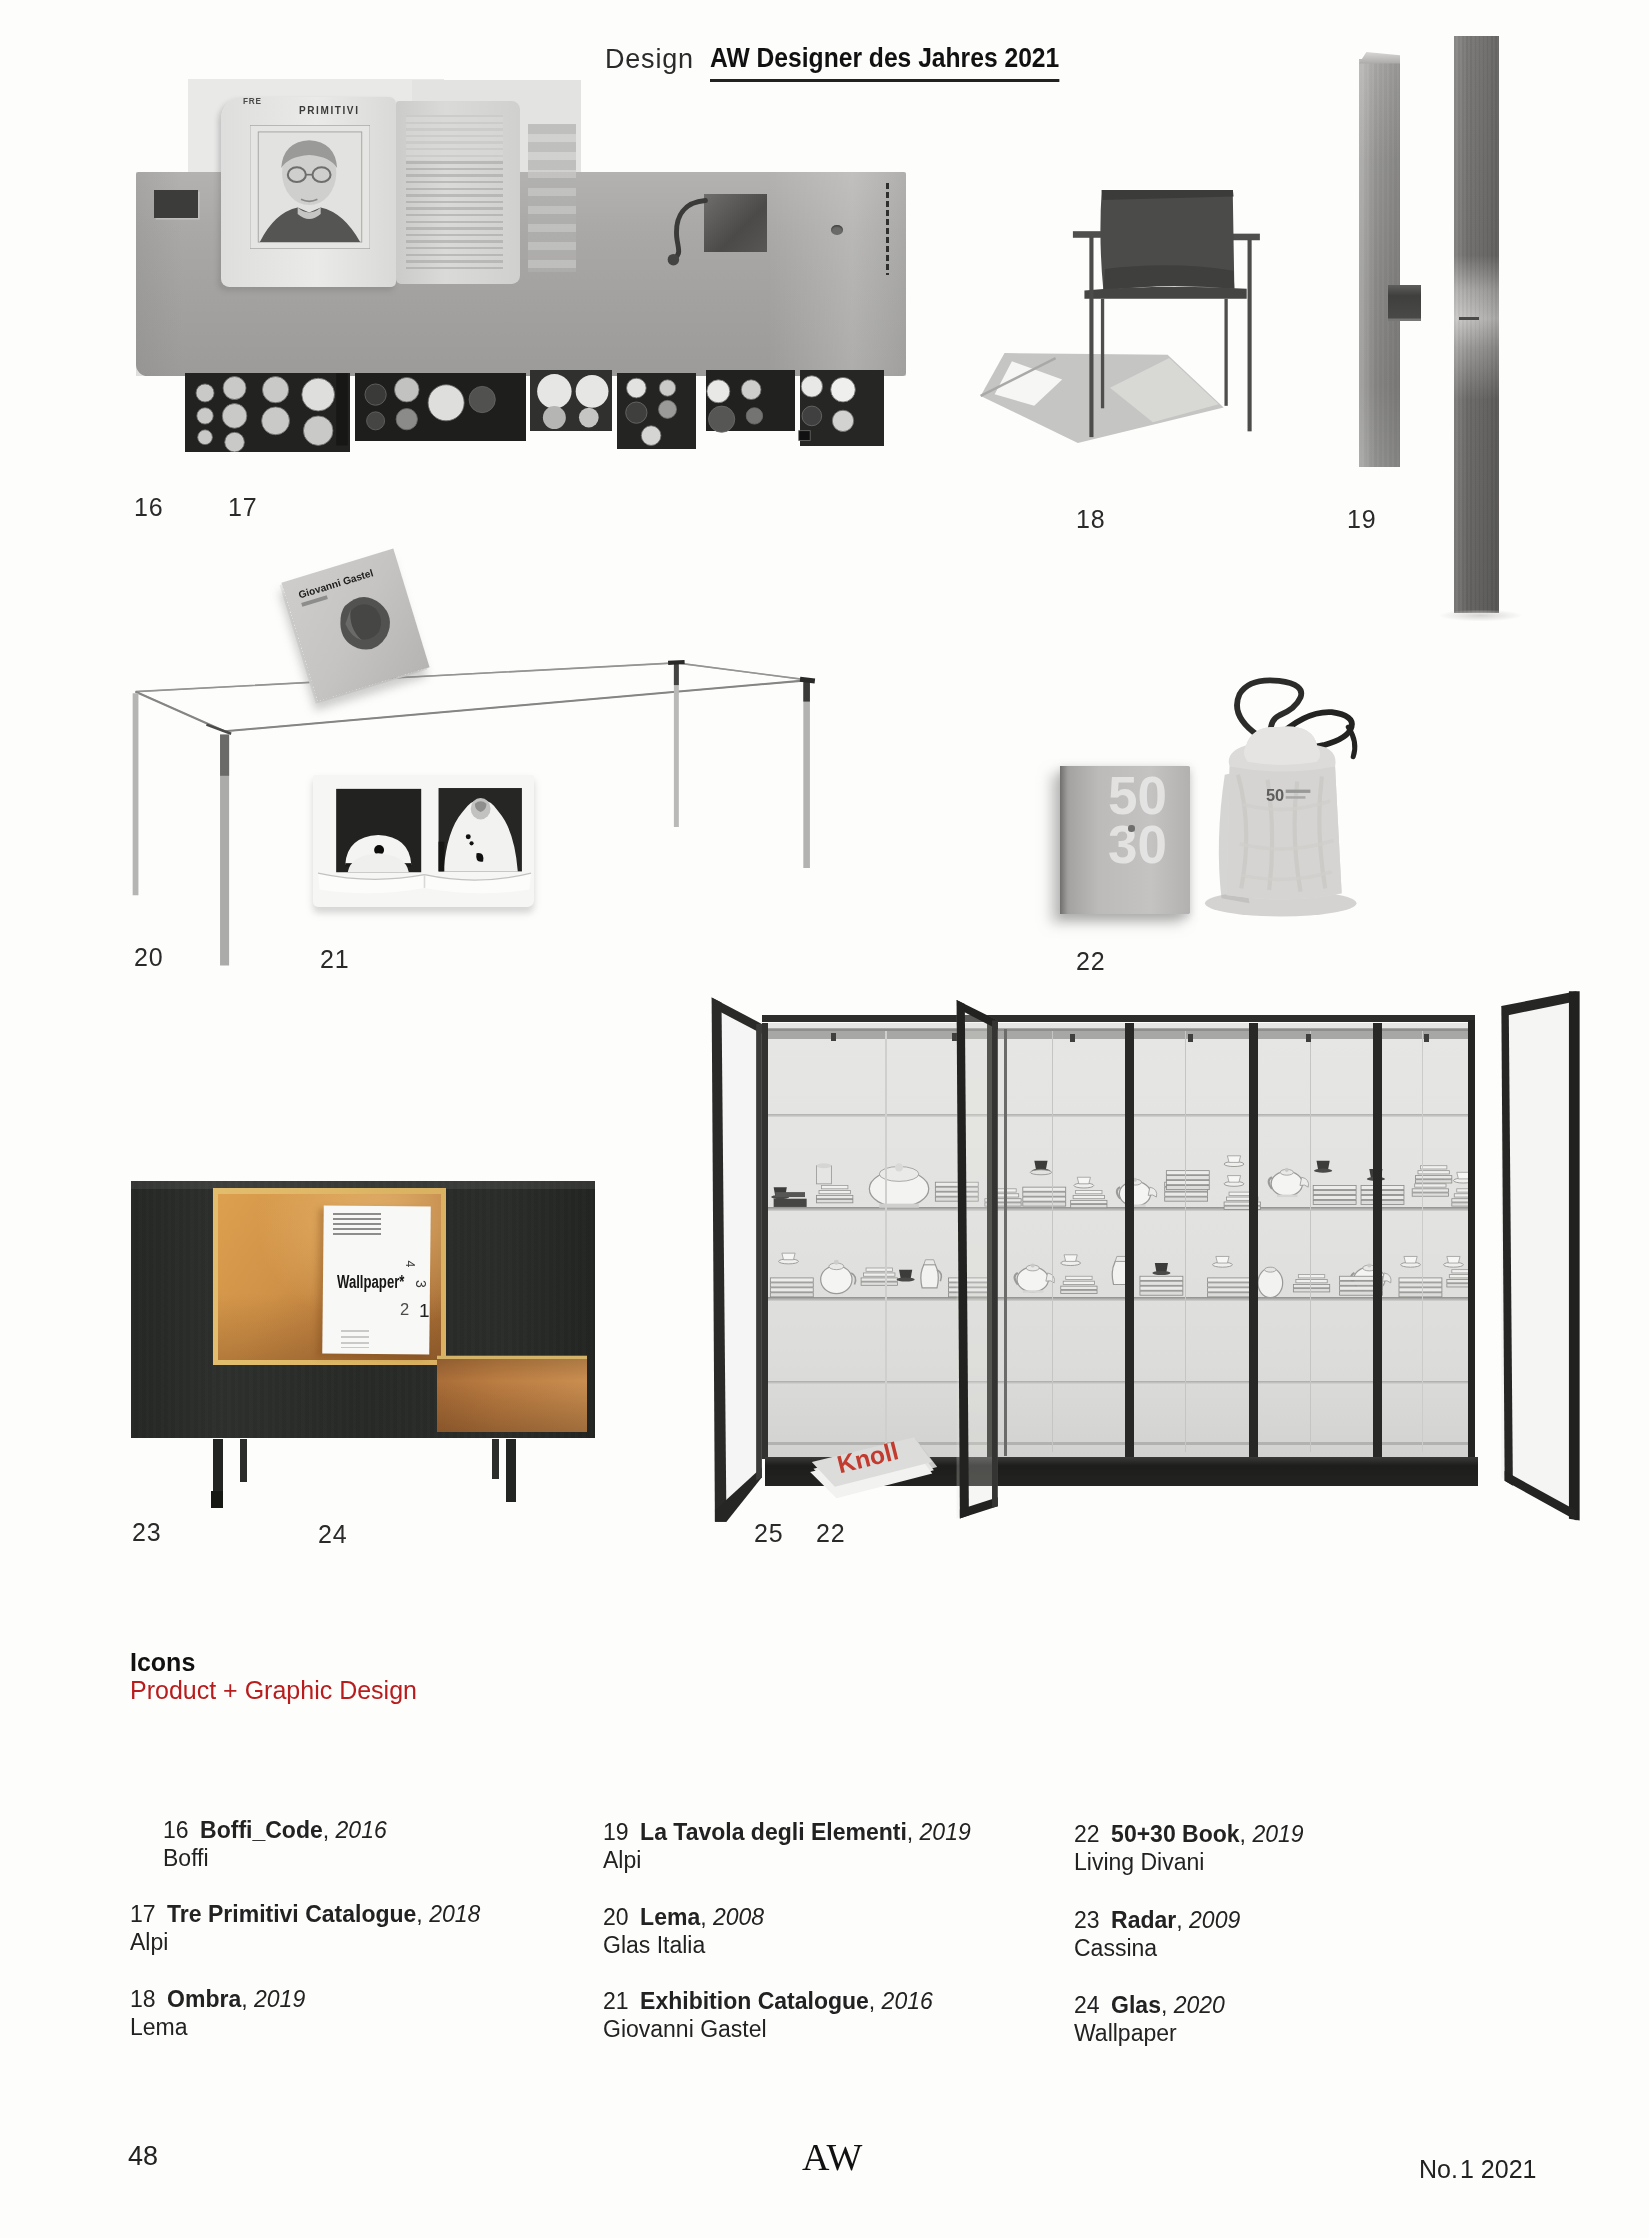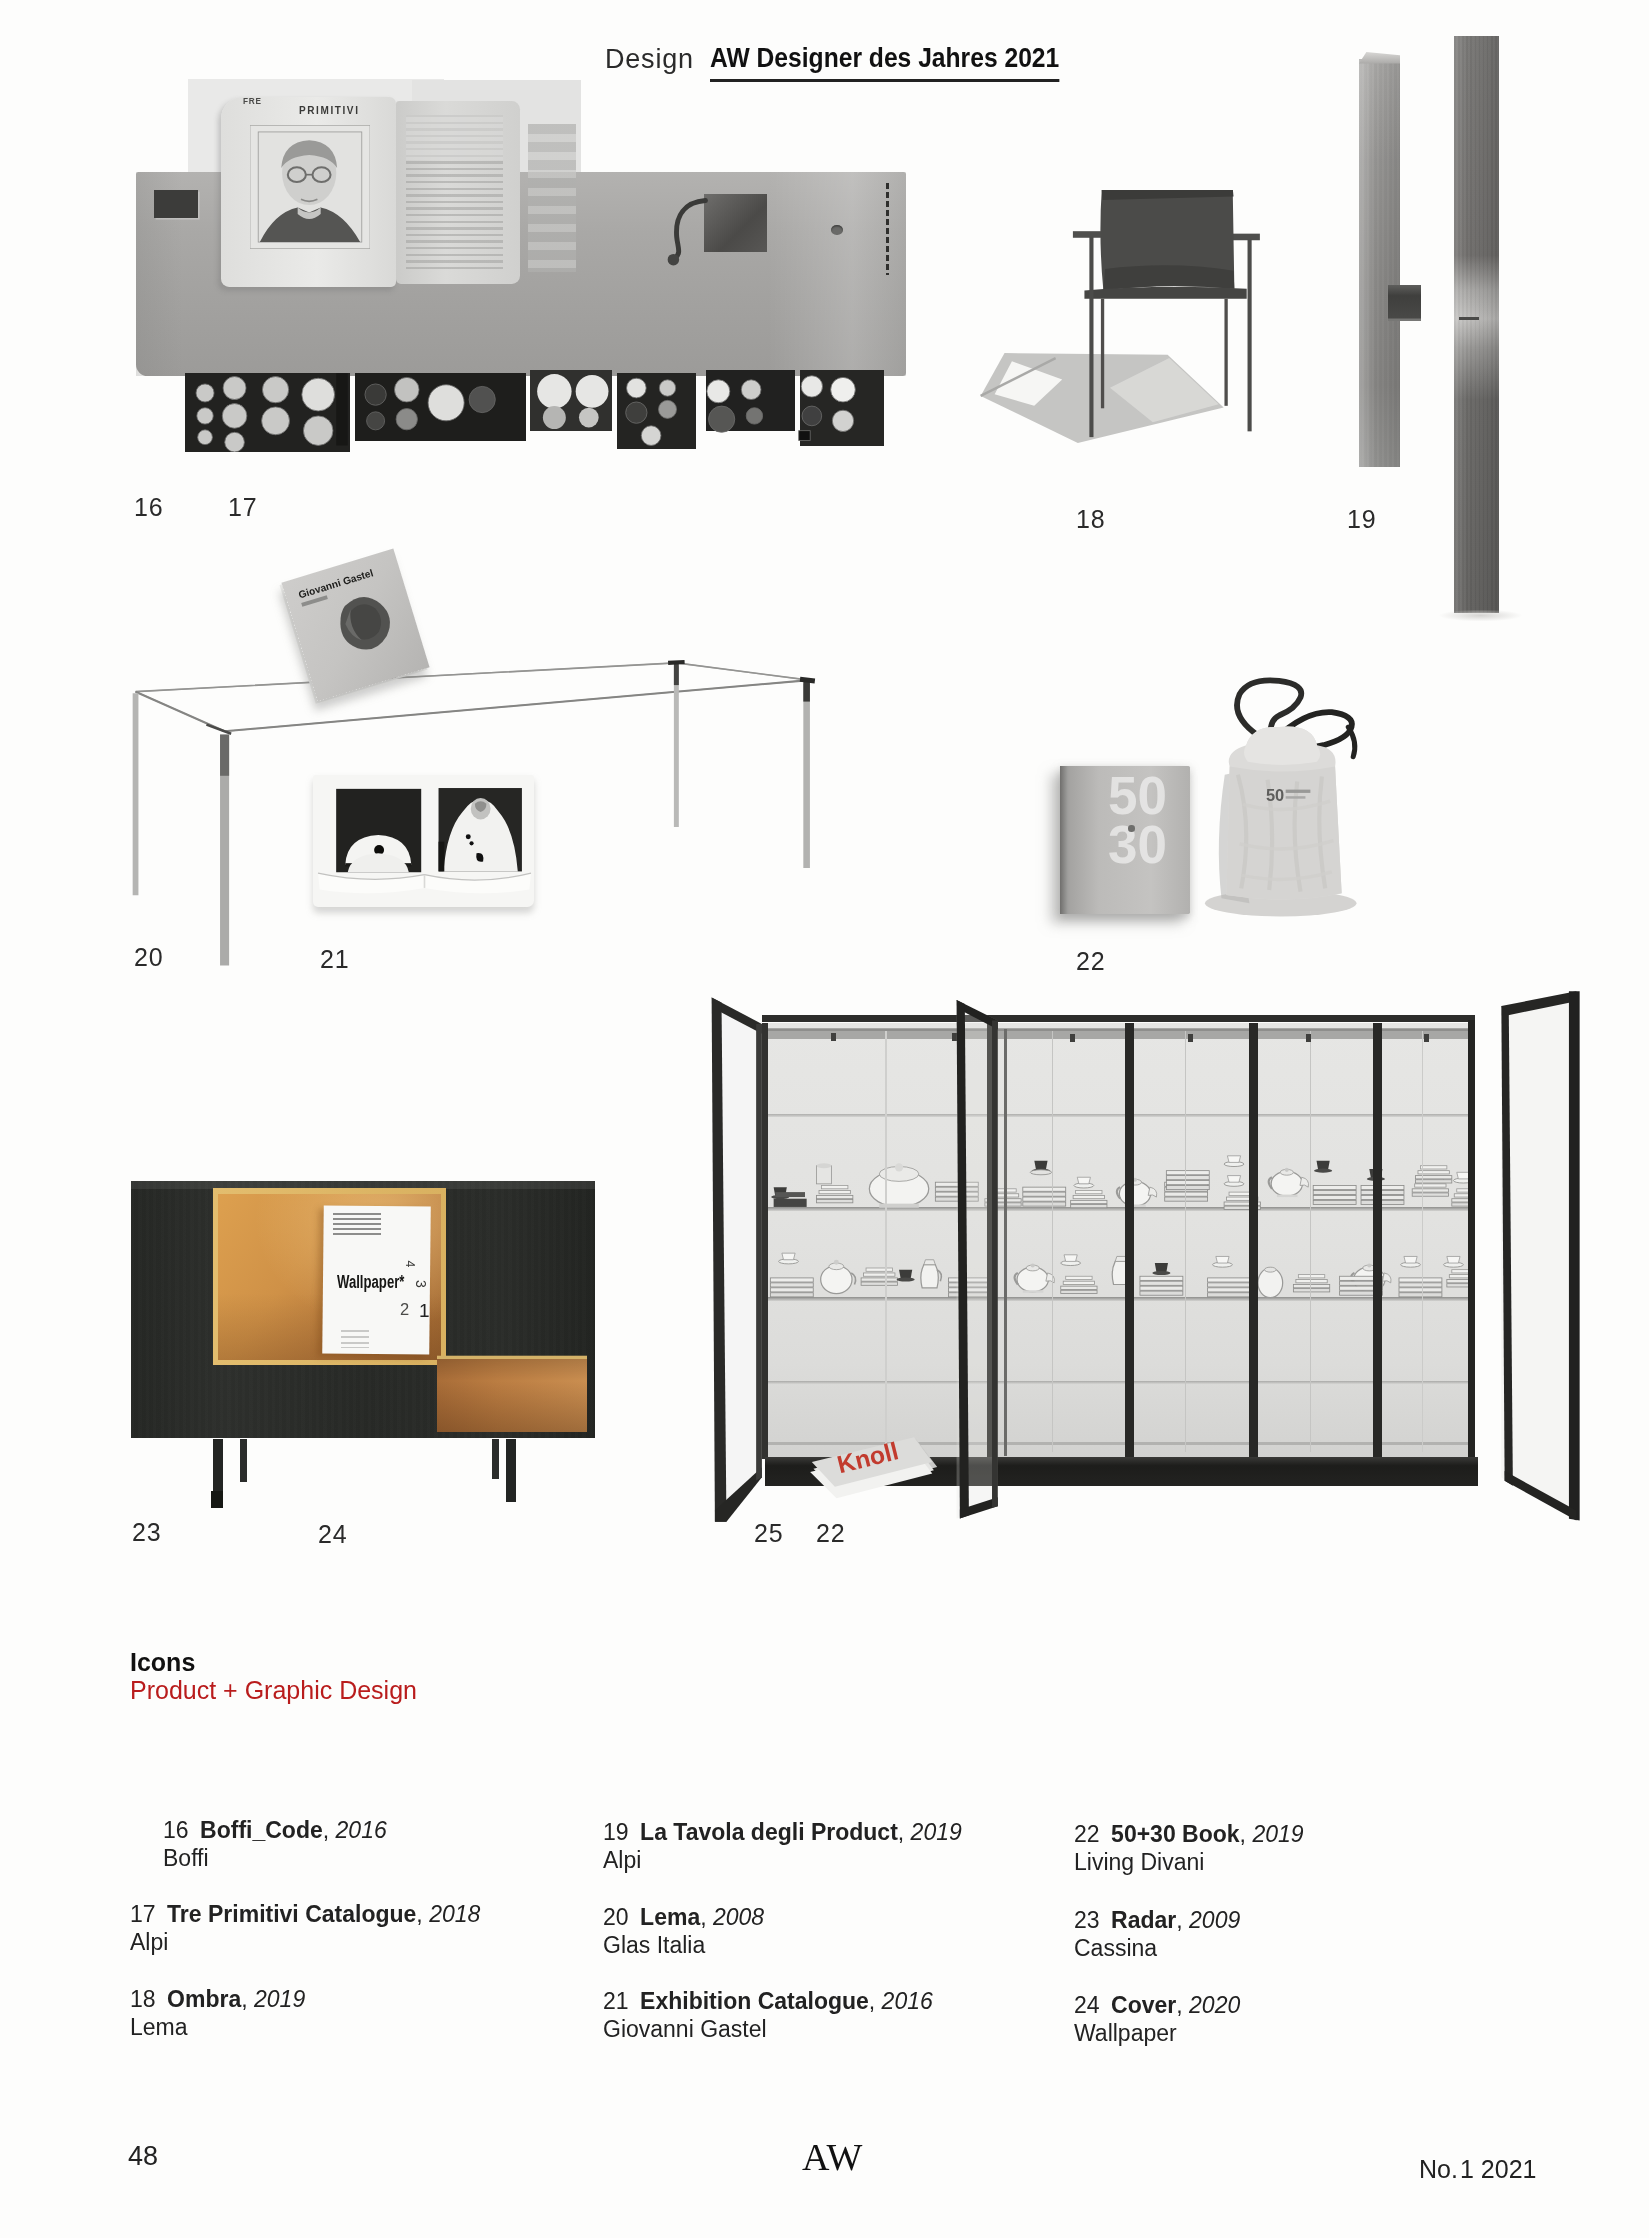--- a/index.html
+++ b/index.html
@@ -527,24 +527,24 @@
 <div class="num" style="left:754px;top:1519px;">25</div>
 <div class="num" style="left:816px;top:1519px;">22</div>
 
 <div class="abs" style="left:130px;top:1648px;font-size:25px;font-weight:bold;color:#111;">Icons</div>
 <div class="abs" style="left:130px;top:1676px;font-size:25px;color:#b91c1c;">Product + Graphic Design</div>
 
 <div class="cap" style="left:130px;top:1816px;margin-left:33px;"><span class="no">16</span><span class="nm">Boffi_Code</span>, <span class="yr">2016</span><br>Boffi</div>
 <div class="cap" style="left:130px;top:1900px;"><span class="no">17</span><span class="nm">Tre Primitivi Catalogue</span>, <span class="yr">2018</span><br>Alpi</div>
 <div class="cap" style="left:130px;top:1985px;"><span class="no">18</span><span class="nm">Ombra</span>, <span class="yr">2019</span><br>Lema</div>
 
-<div class="cap" style="left:603px;top:1818px;"><span class="no">19</span><span class="nm">La Tavola degli Product</span>, <span class="yr">2019</span><br>Alpi</div>
+<div class="cap" style="left:603px;top:1818px;"><span class="no">19</span><span class="nm">La Tavola degli Elementi</span>, <span class="yr">2019</span><br>Alpi</div>
 <div class="cap" style="left:603px;top:1903px;"><span class="no">20</span><span class="nm">Lema</span>, <span class="yr">2008</span><br>Glas Italia</div>
 <div class="cap" style="left:603px;top:1987px;"><span class="no">21</span><span class="nm">Exhibition Catalogue</span>, <span class="yr">2016</span><br>Giovanni Gastel</div>
 
 <div class="cap" style="left:1074px;top:1820px;"><span class="no">22</span><span class="nm">50+30 Book</span>, <span class="yr">2019</span><br>Living Divani</div>
 <div class="cap" style="left:1074px;top:1906px;"><span class="no">23</span><span class="nm">Radar</span>, <span class="yr">2009</span><br>Cassina</div>
-<div class="cap" style="left:1074px;top:1991px;"><span class="no">24</span><span class="nm">Cover</span>, <span class="yr">2020</span><br>Wallpaper</div>
+<div class="cap" style="left:1074px;top:1991px;"><span class="no">24</span><span class="nm">Glas</span>, <span class="yr">2020</span><br>Wallpaper</div>
 
 <div class="abs" style="left:128px;top:2141px;font-size:27px;color:#222;">48</div>
 <div class="abs" style="left:802px;top:2135px;font-family:'Liberation Serif',serif;font-size:38px;color:#111;">AW</div>
 <div class="abs" style="left:1419px;top:2155px;font-size:25px;color:#222;">No. 1 2021</div>
 
 
 </body></html>

